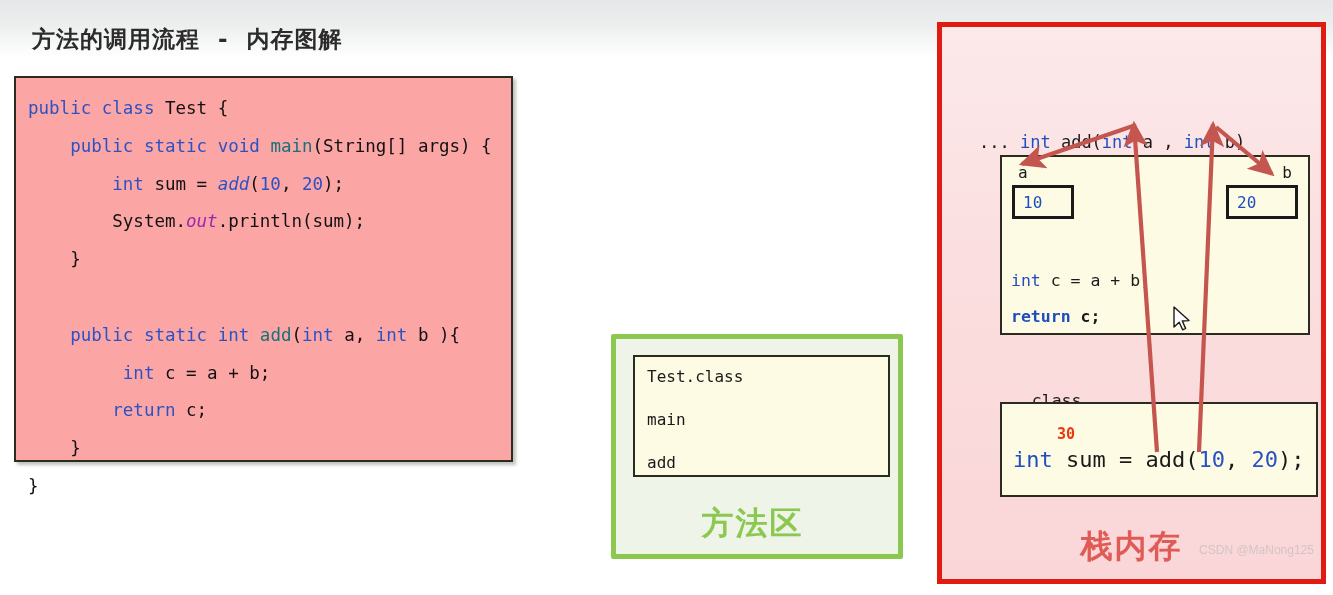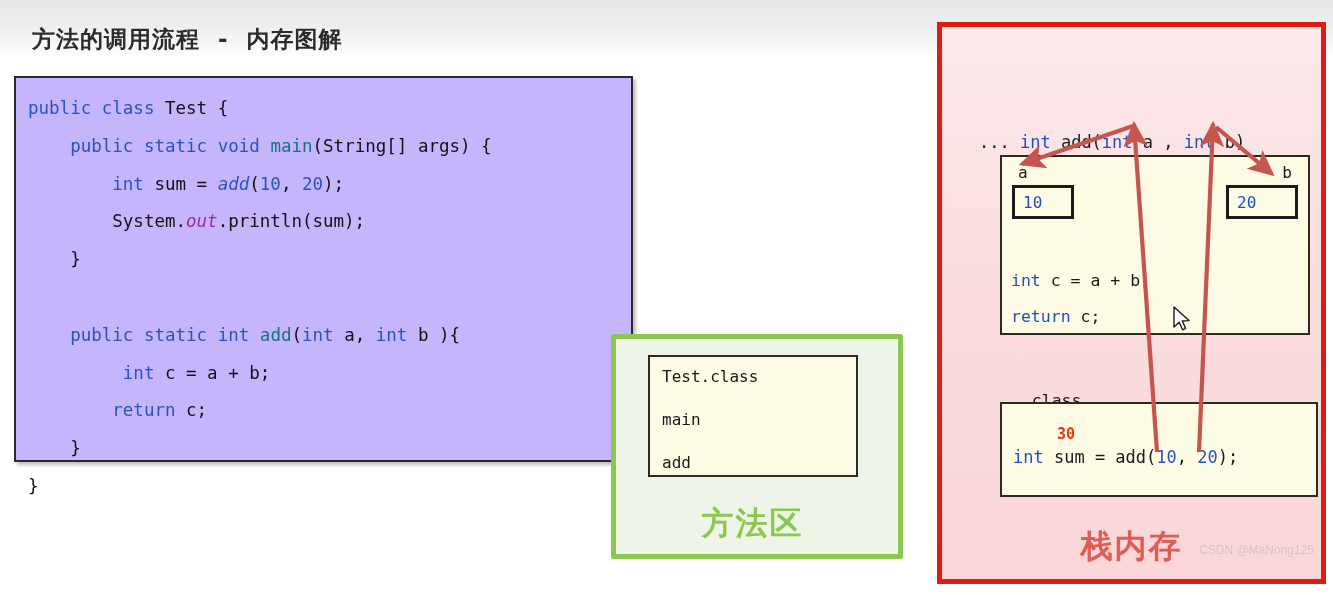--- a/index.html
+++ b/index.html
@@ -31,22 +31,22 @@
     color: #2b2b2b;
     letter-spacing: 1px;
     white-space: pre;
     margin-top: 12px;
   }
 
   
   #code-panel {
     position: absolute;
     left: 14px; top: 76px;
-    width: 619px; height: 386px;
-    background: #c4b5fd;
+    width: 499px; height: 386px;
+    background: #fca5a5;
     border: 2px solid #2b2b20;
     box-sizing: border-box;
     box-shadow: 3px 3px 3px rgba(120,120,110,0.45);
   }
   #code-body {
     position: absolute;
     left: 12px; top: 12px;
     font-family: "DejaVu Sans Mono", "Liberation Mono", monospace;
     font-size: 17.5px;
     line-height: 37.8px;
@@ -65,22 +65,22 @@
     position: absolute;
     left: 611px; top: 334px;
     width: 292px; height: 225px;
     background: #eef5e8;
     border: 5px solid #8cc850;
     box-sizing: border-box;
     border-radius: 2px;
   }
   #method-area-inner {
     position: absolute;
-    left: 32px; top: 16px;
-    width: 210px; height: 122px;
+    left: 17px; top: 16px;
+    width: 257px; height: 122px;
     background: #fdfbe4;
     border: 2px solid #2b2b20;
     box-sizing: border-box;
   }
   .ma-line {
     position: absolute;
     left: 12px;
     font-family: "DejaVu Sans Mono", "Liberation Mono", monospace;
     font-size: 16px;
     color: #1a1a1a;
@@ -158,21 +158,21 @@
     color: #1f4fbe;
   }
   .add-code {
     position: absolute; left: 9px;
     font-family: "DejaVu Sans Mono", "Liberation Mono", monospace;
     font-size: 16.5px;
     color: #1a1a1a;
     white-space: pre;
   }
   #add-c0 { top: 114px; }
-  #add-c1 { top: 150px; }
+  #add-c1 { top: 150px; font-weight: bold; }
 
   #main-label {
     position: absolute;
     left: 60px; top: 364px;
     font-family: "DejaVu Sans Mono", "Liberation Mono", monospace;
     font-size: 16.5px;
     color: #1a1a1a;
     white-space: pre;
   }
   #main-frame {
@@ -180,21 +180,21 @@
     left: 58px; top: 375px;
     width: 318px; height: 95px;
     background: #fdfbe4;
     border: 2px solid #2b2b20;
     box-sizing: border-box;
   }
   #main-code {
     position: absolute;
     left: 11px; top: 43px;
     font-family: "DejaVu Sans Mono", "Liberation Mono", monospace;
-    font-size: 17px;
+    font-size: 22px;
     color: #1a1a1a;
     white-space: pre;
   }
   #main-annot {
     position: absolute;
     left: 55px; top: 21px;
     font-family: "DejaVu Sans Mono", "Liberation Mono", monospace;
     font-size: 15px;
     font-weight: bold;
     color: #e8380d;

